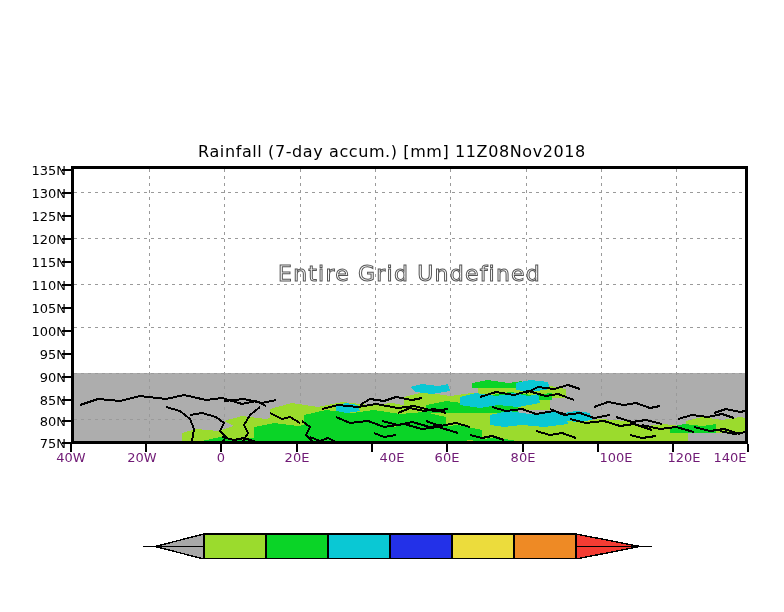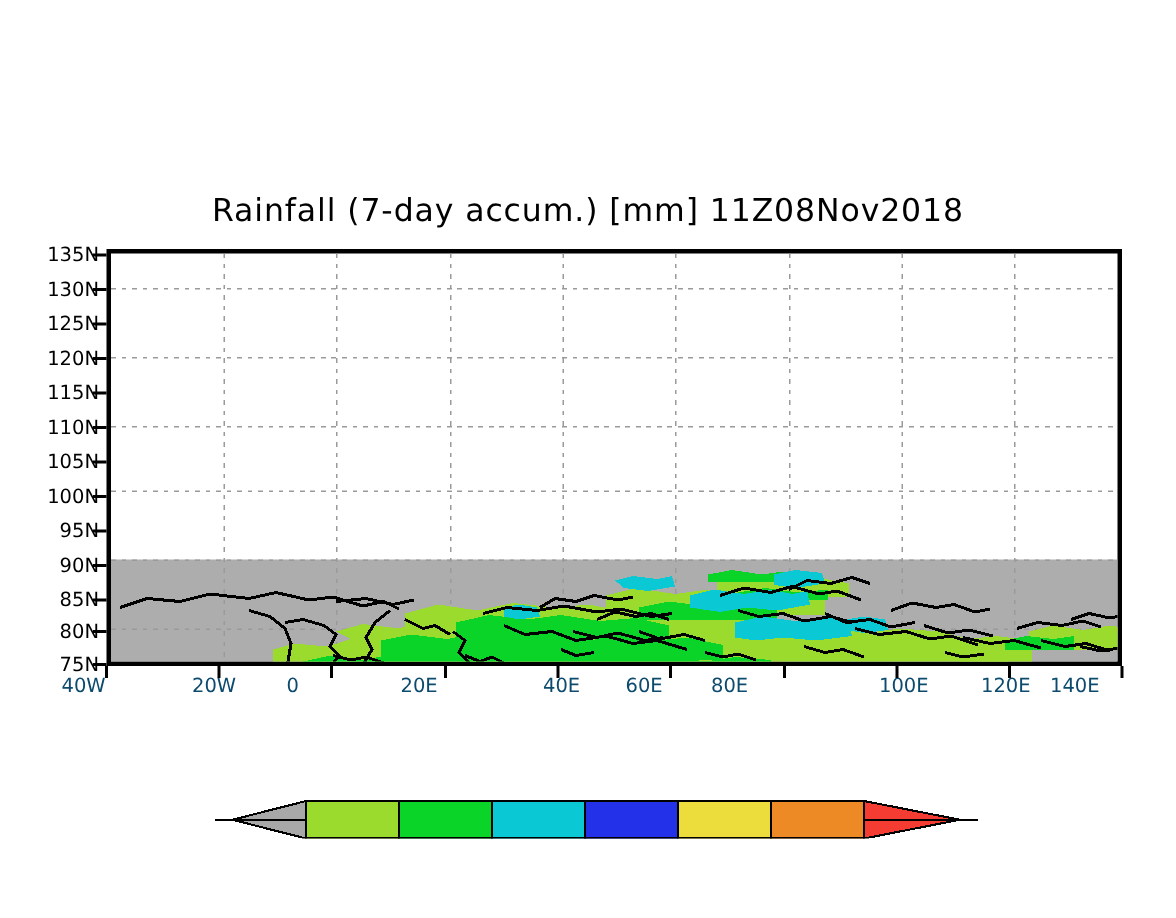--- a/index.html
+++ b/index.html
@@ -12,24 +12,24 @@
     height: 612px;
     position: relative;
     font-family: "DejaVu Sans", sans-serif;
     overflow: hidden;
   }
 
   
   #chart-title {
     position: absolute;
     left: 0;
-    top: 128px;
+    top: 142px;
     width: 784px;
     text-align: center;
-    font-size: 21px;
+    font-size: 16px;
     letter-spacing: 0.6px;
     color: #000000;
     white-space: pre;
   }
 
   
   #plot-frame {
     position: absolute;
     left: 71px;
     top: 166px;
@@ -98,23 +98,23 @@
   .ytick-mark {
     position: absolute;
     left: 62px;
     width: 9px;
     height: 2px;
     background: #000000;
   }
   .xtick {
     position: absolute;
     width: 60px;
-    text-align: left;
+    text-align: center;
     font-size: 13px;
-    color: #0c4a6e;
+    color: #701a75;
     top: 450px;
     white-space: pre;
   }
   .xtick-mark {
     position: absolute;
     width: 2px;
     height: 8px;
     background: #000000;
     top: 444px;
   }
@@ -223,20 +223,21 @@
         <path d="M228 252 l8 6 -4 8 6 6 -4 8"></path>
         <path d="M236 268 l10 4 8 -3 10 5"></path>
         <path d="M148 268 l12 3 10 -2 12 4"></path>
         <path d="M300 264 l10 4 12 -2"></path>
         <path d="M396 266 l12 3 10 -2 12 4"></path>
         <path d="M462 262 l14 4 12 -2 14 5"></path>
         <path d="M556 266 l12 3 14 -2"></path>
       </g>
     </svg>
 
+    <div id="undefined-note">Entire Grid Undefined</div>
   </div>
 </div>
 
 <div>
   <div class="ytick" style="top:163px">135N</div>
   <div class="ytick-mark" style="top:169px"></div>
 
   <div class="ytick" style="top:186px">130N</div>
   <div class="ytick-mark" style="top:192px"></div>
 
@@ -271,36 +272,36 @@
   <div class="ytick-mark" style="top:420px"></div>
 
   <div class="ytick" style="top:436px">75N</div>
   <div class="ytick-mark" style="top:442px"></div>
 </div>
 
 <div>
   <div class="xtick" style="left:41px">40W</div>
   <div class="xtick-mark" style="left:70px"></div>
 
-  <div class="xtick" style="left:128px">20W</div>
+  <div class="xtick" style="left:112px">20W</div>
   <div class="xtick-mark" style="left:145px"></div>
 
   <div class="xtick" style="left:191px">0</div>
   <div class="xtick-mark" style="left:220px"></div>
 
   <div class="xtick" style="left:267px">20E</div>
   <div class="xtick-mark" style="left:296px"></div>
 
   <div class="xtick" style="left:362px">40E</div>
   <div class="xtick-mark" style="left:371px"></div>
 
   <div class="xtick" style="left:417px">60E</div>
   <div class="xtick-mark" style="left:446px"></div>
 
-  <div class="xtick" style="left:474px">80E</div>
+  <div class="xtick" style="left:493px">80E</div>
   <div class="xtick-mark" style="left:522px"></div>
 
   <div class="xtick" style="left:586px">100E</div>
   <div class="xtick-mark" style="left:597px"></div>
 
   <div class="xtick" style="left:654px">120E</div>
   <div class="xtick-mark" style="left:672px"></div>
 
   <div class="xtick" style="left:700px">140E</div>
   <div class="xtick-mark" style="left:747px"></div>

